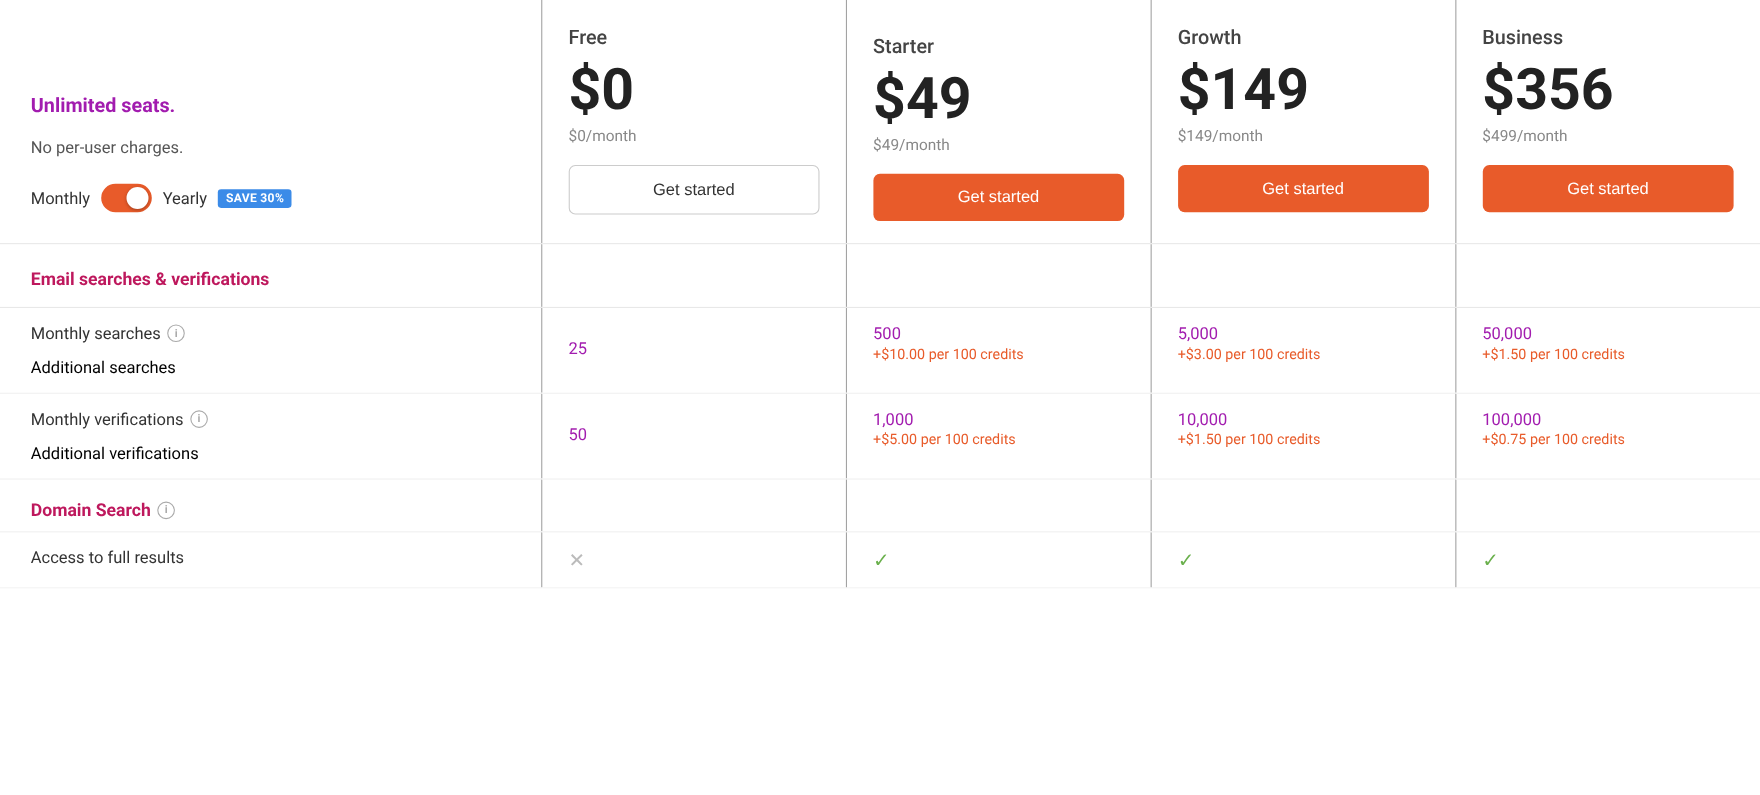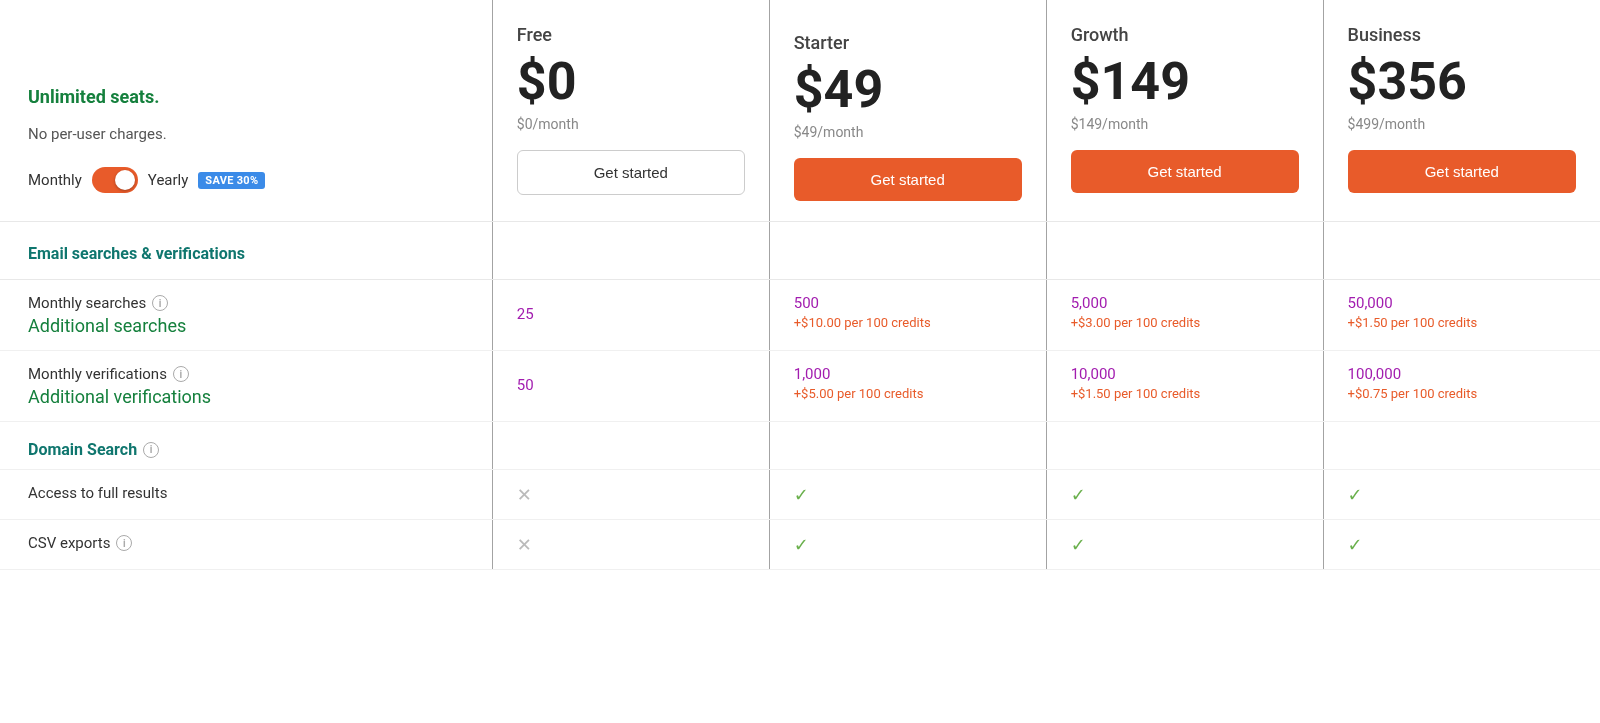--- a/index.html
+++ b/index.html
@@ -25,21 +25,21 @@
     }
     .plan-price-sub {
       font-size: 14px;
       color: #888;
       margin-bottom: 18px;
     }
 
     .unlimited-text {
       font-size: 18px;
       font-weight: 700;
-      color: #15803d;
+      color: #a21caf;
       margin-bottom: 6px;
     }
     .no-peruser {
       font-size: 15px;
       color: #555;
       margin-bottom: 24px;
       margin-top: 18px;
     }
 
     .billing-toggle-row {
@@ -100,33 +100,33 @@
       border: 1px solid #ccc;
       color: #333;
     }
     .btn-paid {
       background: #e85b2a;
       color: #fff;
     }
     .section-title {
       font-size: 16px;
       font-weight: 700;
-      color: #0f766e;
+      color: #be185d;
     }
     .feature-name {
       font-size: 15px;
       color: #333;
       display: flex;
       align-items: center;
       gap: 6px;
     }
     .feature-sub {
-      font-size: 18px;
-      color: #15803d;
-      margin-top: 3px;
+      font-size: 15px;
+      color: #000000;
+      margin-top: 13px;
     }
 
     .info-icon {
       display: inline-flex;
       align-items: center;
       justify-content: center;
       width: 16px;
       height: 16px;
       border-radius: 50%;
       border: 1.5px solid #aaa;
@@ -308,34 +308,14 @@
       <span class="check-icon">✓</span>
     </td>
     <td class="col-plan" style="padding: 14px 24px; border-bottom:1px solid #f0f0f0; vertical-align:middle;">
       <span class="check-icon">✓</span>
     </td>
     <td class="col-plan" style="padding: 14px 24px; border-bottom:1px solid #f0f0f0; vertical-align:middle;">
       <span class="check-icon">✓</span>
     </td>
   </tr>
 
-  <tr>
-    <td class="col-feature" style="padding: 14px 28px; border-bottom:1px solid #f0f0f0;">
-      <div class="feature-name">
-        <span>CSV exports</span>
-        <span class="info-icon">i</span>
-      </div>
-    </td>
-    <td class="col-plan" style="padding: 14px 24px; border-bottom:1px solid #f0f0f0; vertical-align:middle;">
-      <span class="cross-icon">✕</span>
-    </td>
-    <td class="col-plan" style="padding: 14px 24px; border-bottom:1px solid #f0f0f0; vertical-align:middle;">
-      <span class="check-icon">✓</span>
-    </td>
-    <td class="col-plan" style="padding: 14px 24px; border-bottom:1px solid #f0f0f0; vertical-align:middle;">
-      <span class="check-icon">✓</span>
-    </td>
-    <td class="col-plan" style="padding: 14px 24px; border-bottom:1px solid #f0f0f0; vertical-align:middle;">
-      <span class="check-icon">✓</span>
-    </td>
-  </tr>
 </tbody>
   </table>
 
 </body></html>

